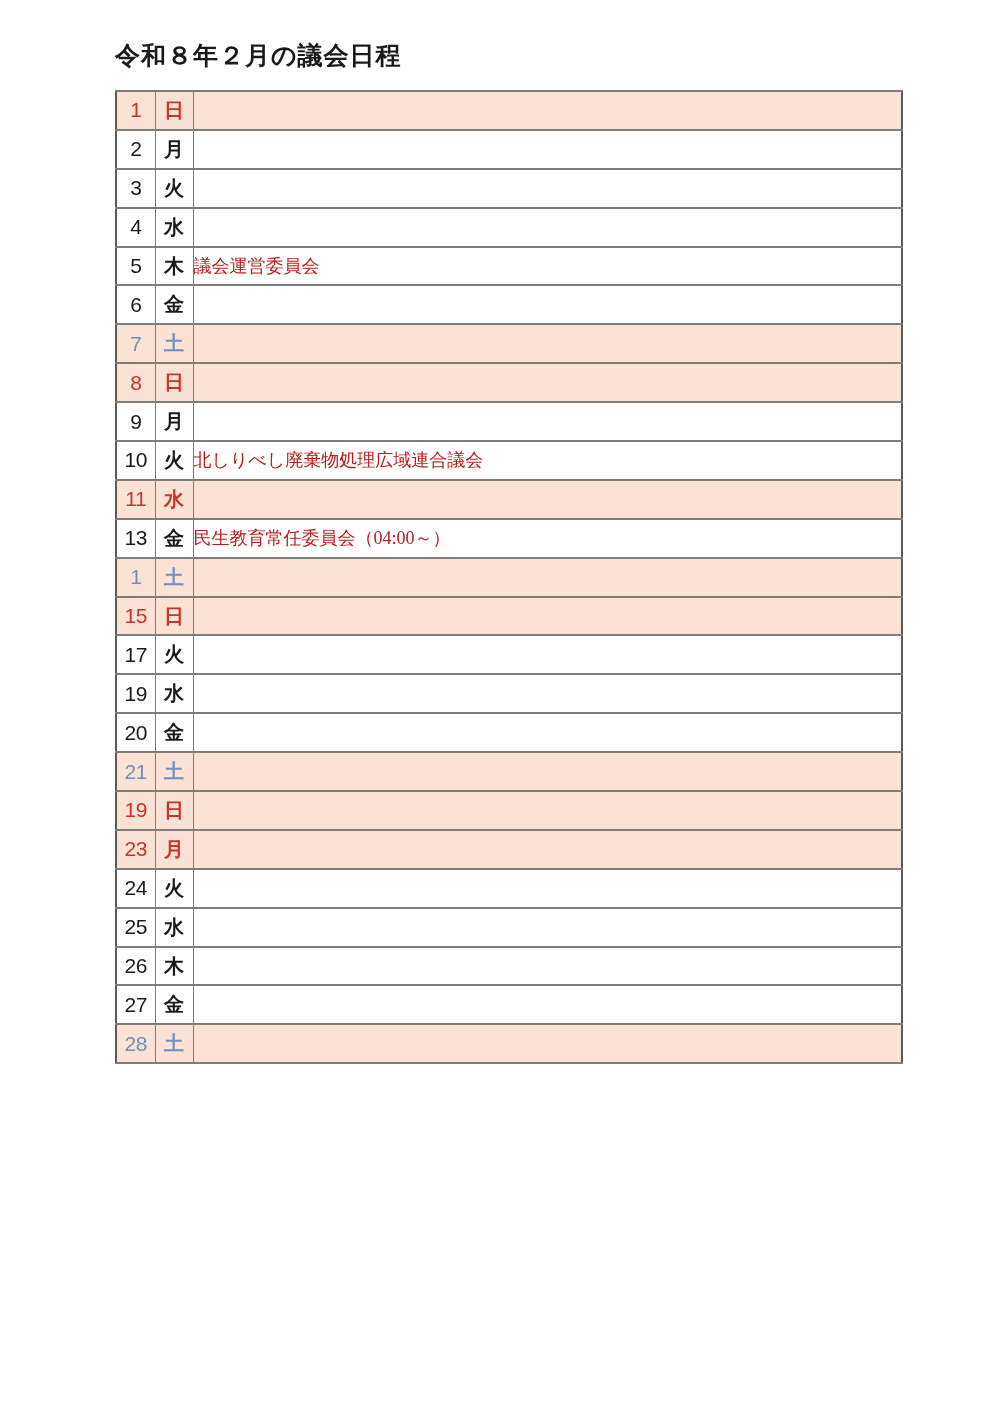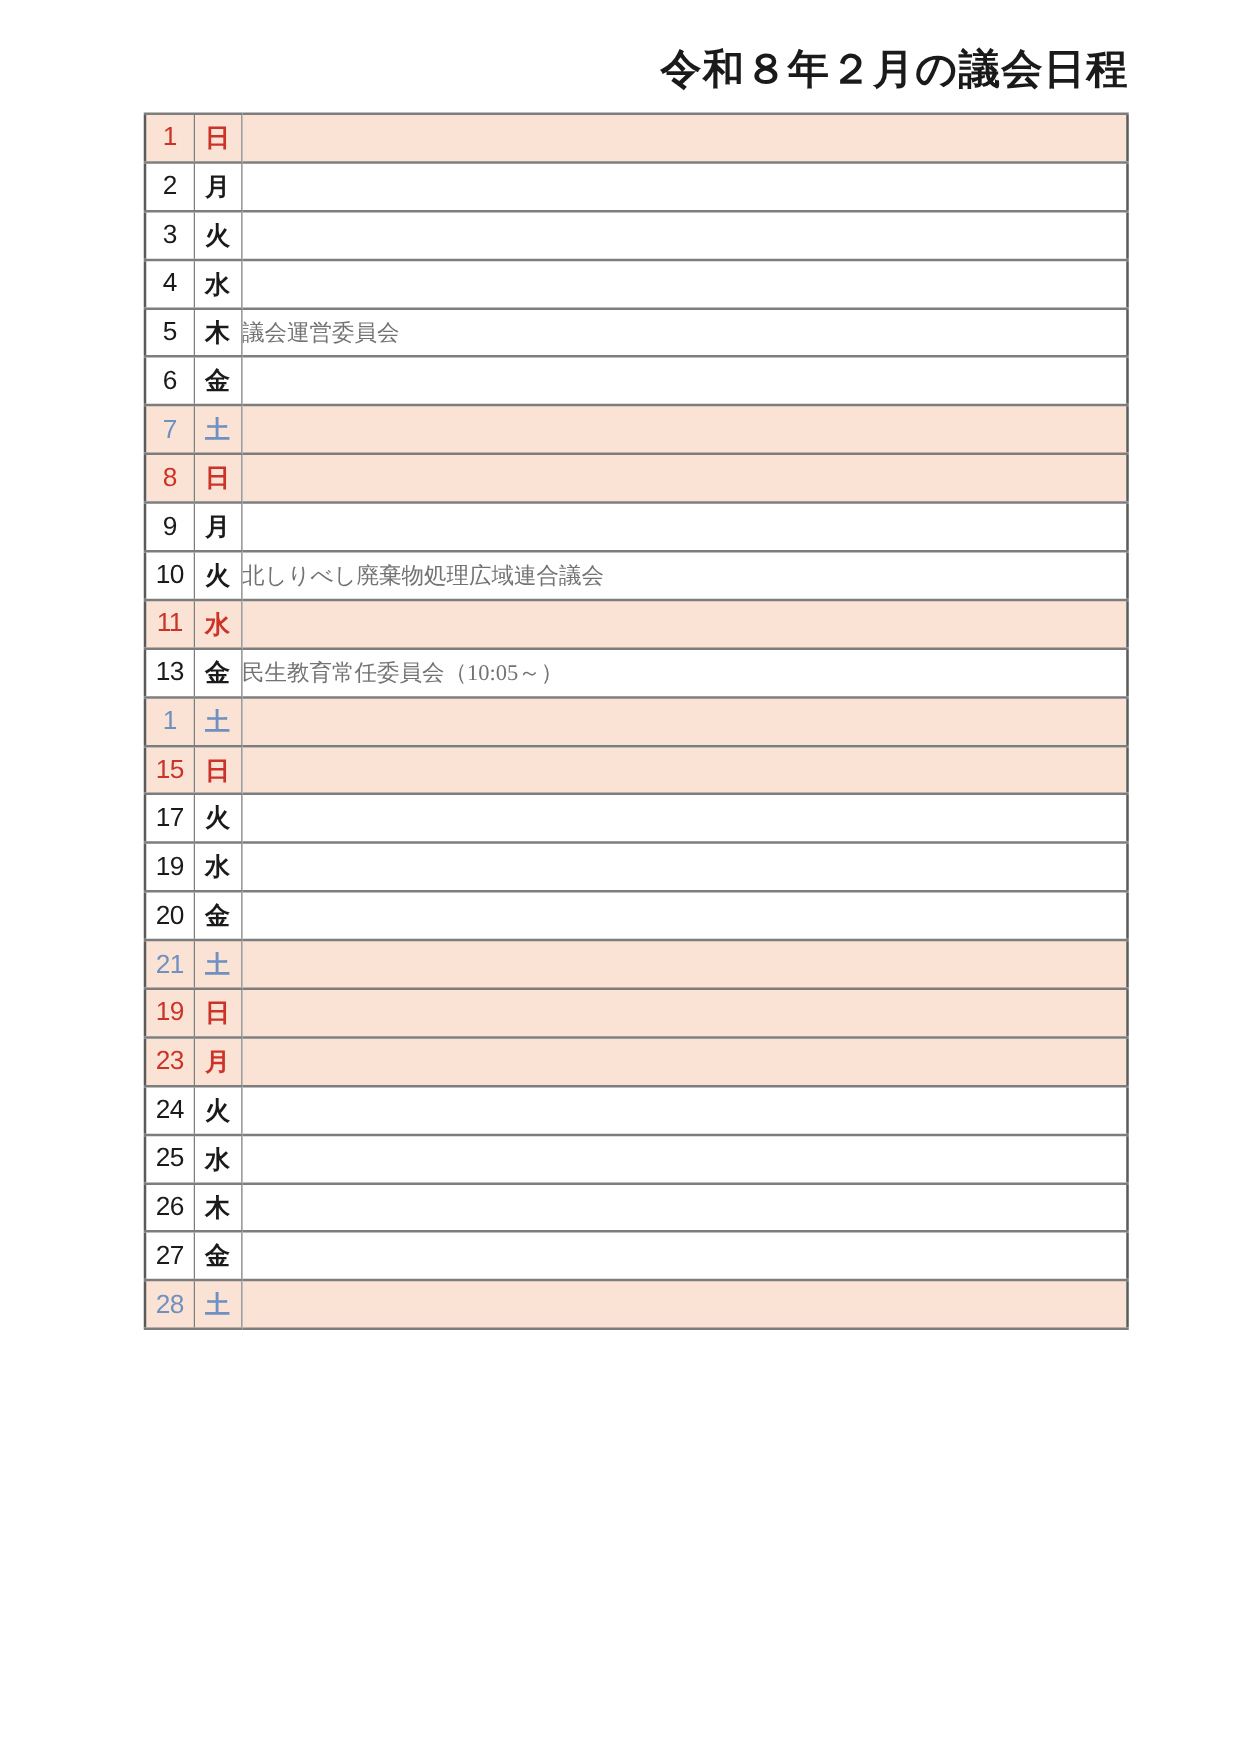--- a/index.html
+++ b/index.html
@@ -12,22 +12,22 @@
   }
   html,body{margin:0;padding:0;}
   body{
     width:995px;height:1407px;background:#ffffff;
     font-family:"Liberation Sans","DejaVu Sans",sans-serif;
     color:var(--ink);
   }
   .page{padding-top:40px;}
   .title{
     width:788px;margin:0 0 0 115px;
-    text-align:right;
-    font-size:33px;line-height:30px;
+    text-align:left;
+    font-size:25px;line-height:30px;
     font-weight:bold;
     letter-spacing:1px;
     font-family:"Liberation Sans","DejaVu Sans",sans-serif;
   }
   table.calendar{
     table-layout:fixed;
     border-collapse:collapse;
     width:788px;
     margin:20px 0 0 115px;
     border:2px solid var(--frame);
@@ -55,21 +55,21 @@
   }
   td.wd{
     text-align:center;
     font-size:20px;
     font-weight:bold;
   }
   td.event{
     font-size:18px;
     padding-left:9px;
     font-family:"Liberation Serif","DejaVu Serif",serif;
-    color:#737373;
+    color:#b91c1c;
   }
   .red{color:var(--sunday);}
   .blue{color:var(--saturday);}
   .black{color:var(--ink);}
 </style>
 </head>
 <body>
 
 <div class="page">
   <h1 class="title">令和８年２月の議会日程</h1>
@@ -132,21 +132,21 @@
           <td class="event">北しりべし廃棄物処理広域連合議会</td>
         </tr>
         <tr class="shaded">
           <td class="num red">11</td>
           <td class="wd red">水</td>
           <td class="event"></td>
         </tr>
         <tr>
           <td class="num black">13</td>
           <td class="wd black">金</td>
-          <td class="event">民生教育常任委員会（10:05～）</td>
+          <td class="event">民生教育常任委員会（04:00～）</td>
         </tr>
         <tr class="shaded">
           <td class="num blue">1</td>
           <td class="wd blue">土</td>
           <td class="event"></td>
         </tr>
         <tr class="shaded">
           <td class="num red">15</td>
           <td class="wd red">日</td>
           <td class="event"></td>

